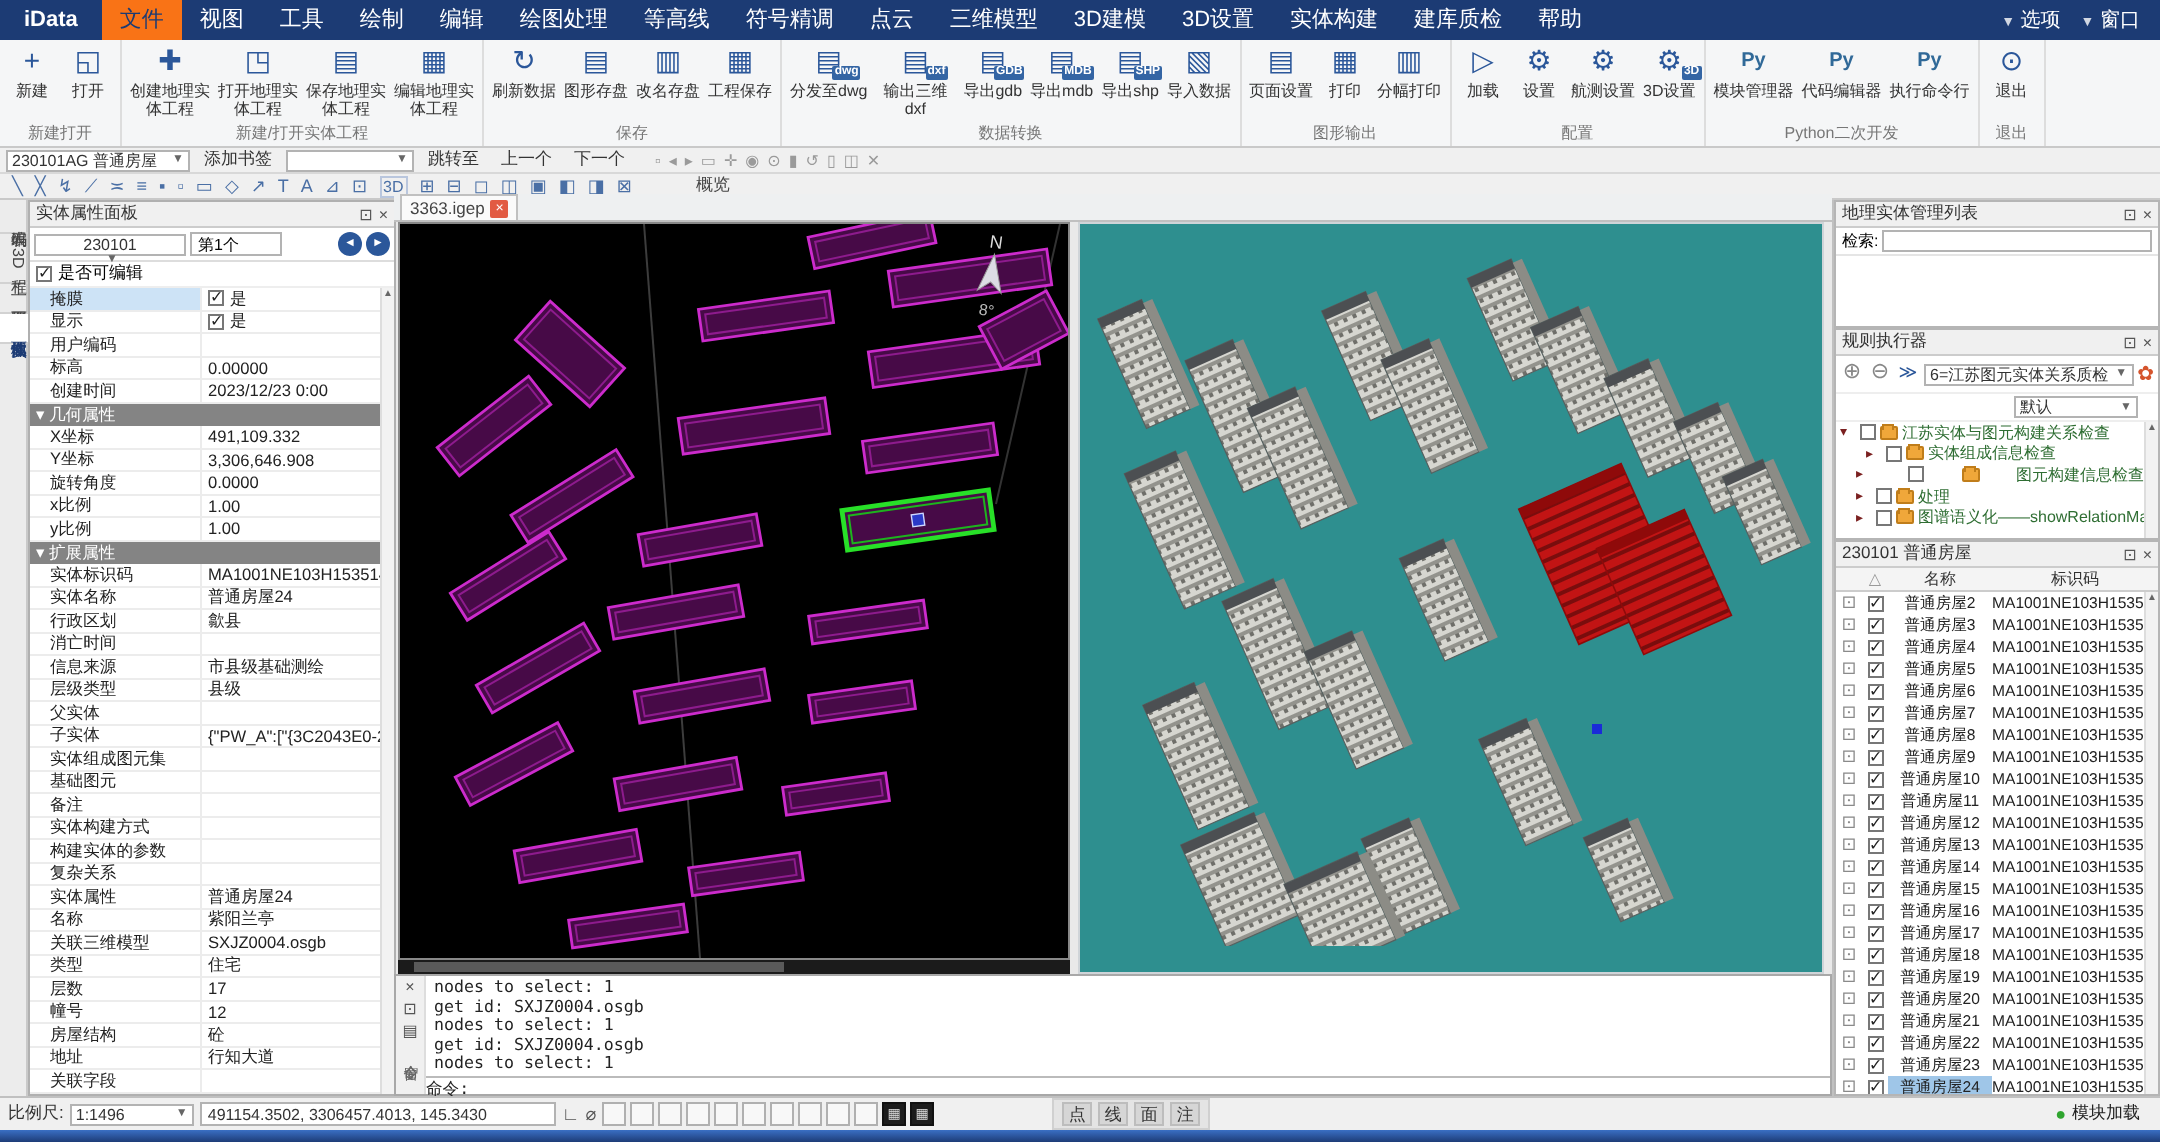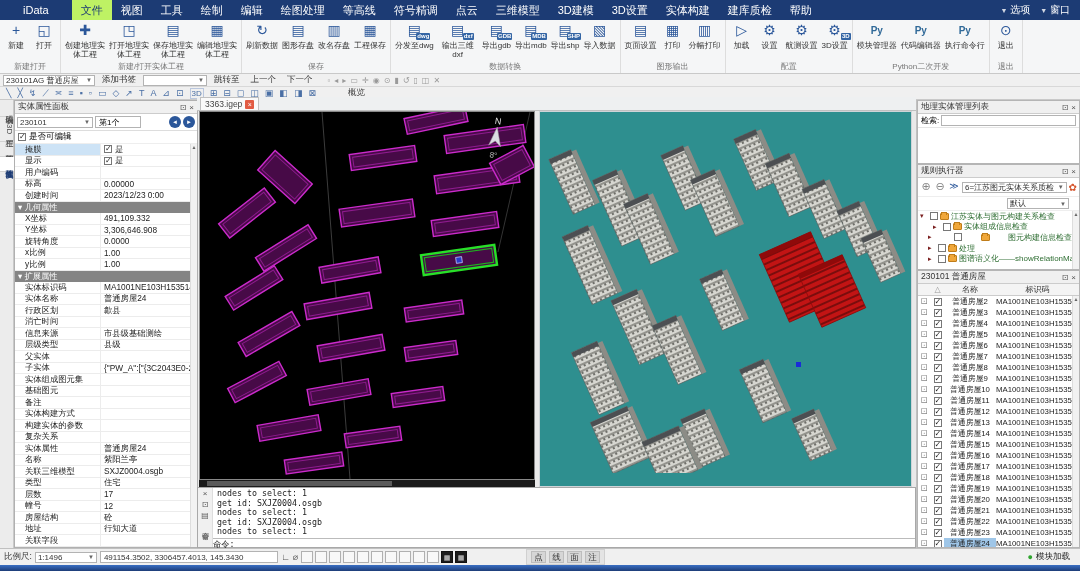--- a/index.html
+++ b/index.html
@@ -3,23 +3,23 @@
 <meta charset="utf-8">
 <style>
   html,body{margin:0;padding:0;background:#555;}
   #app{position:relative;width:1080px;height:571px;background:#e9e9e9;overflow:hidden;
        font-family:"Liberation Sans","DejaVu Sans",sans-serif;cursor:default;}
   #app *{box-sizing:border-box;}
   .abs{position:absolute;}
 
   
   #titlebar{left:0;top:0;width:1080px;height:20px;background:#1c3b74;display:flex;align-items:center;color:#fff;}
-  .app-logo{font-size:11px;font-weight:normal;padding:0 23px;}
+  .app-logo{font-size:11px;font-weight:bold;padding:0 12px;}
   .menu{font-size:11px;padding:0 9px;height:20px;line-height:20px;white-space:nowrap;}
-  .menu.active{background:#bef264;color:#1c3b74;text-align:right;}
+  .menu.active{background:#f97316;color:#1c3b74;text-align:right;}
   .tb-right{margin-left:auto;display:flex;align-items:center;gap:8px;padding-right:10px;font-size:10px;}
   .tb-right .caret{font-size:7px;opacity:.8;margin-left:2px;}
 
   
   #ribbon{left:0;top:20px;width:1080px;height:54px;background:#f5f6f7;border-bottom:1px solid #c9c9c9;display:flex;}
   .rgroup{display:flex;flex-direction:column;border-right:1px solid #ddd;padding:0 2px;}
   .rbtns{flex:1;display:flex;align-items:flex-start;}
   .rbtn{max-width:44px;min-width:26px;padding:1px 2px 0;text-align:center;font-size:8px;color:#333;line-height:9px;
         display:flex;flex-direction:column;align-items:center;}
   .ric{height:19px;width:24px;font-size:14px;line-height:19px;color:#2b579a;position:relative;margin-bottom:1px;}
@@ -384,21 +384,21 @@
 
   <div id="leftpanel" class="abs">
     <div class="panel-title">
       <span>实体属性面板</span>
       <span class="pt-btns">
         <span>⊡</span>
         <span>×</span>
       </span>
     </div>
     <div class="lp-controls">
-      <div class="combo" style="width:76px;">
+      <div class="combo" style="width:76px;flex-direction:column;">
         <span>230101</span>
         <span class="caret">▼</span>
       </div>
       <div class="spin" style="width:46px;">
         <span>第1个</span>
       </div>
       <span style="flex:1;"></span>
       <span class="navbtn">◄</span>
       <span class="navbtn">►</span>
     </div>

